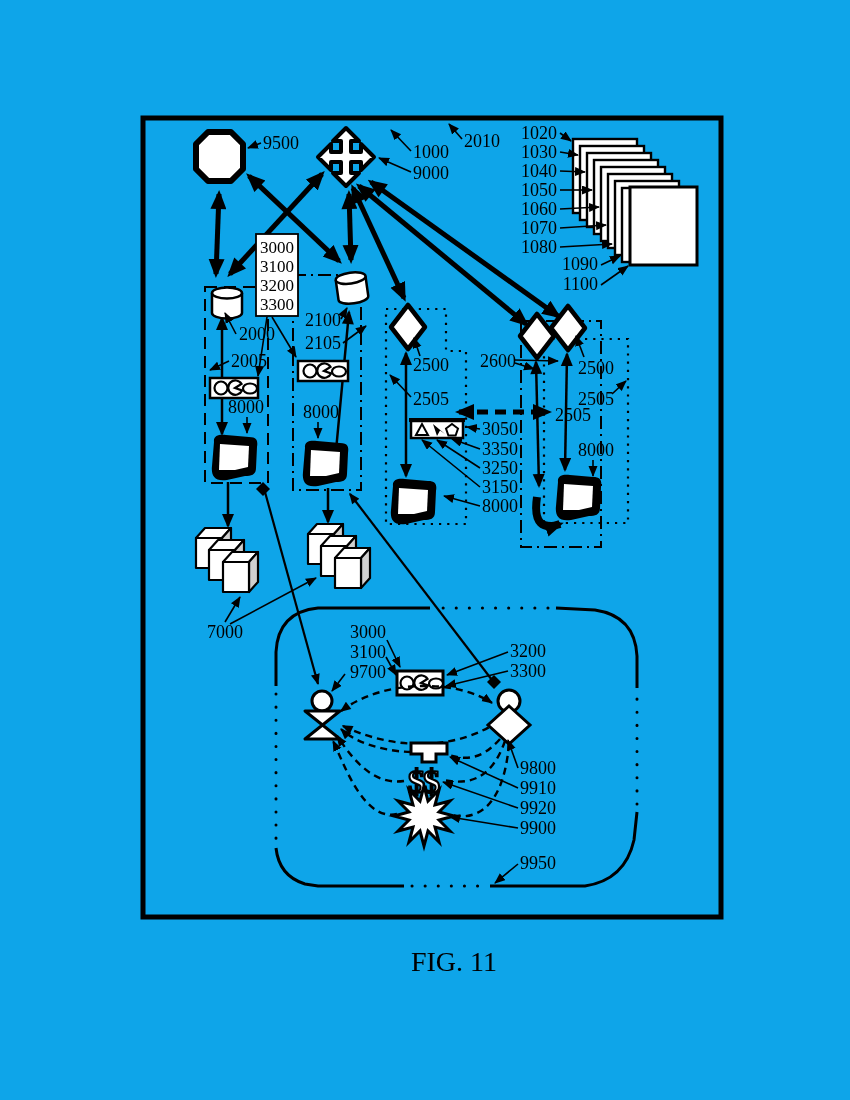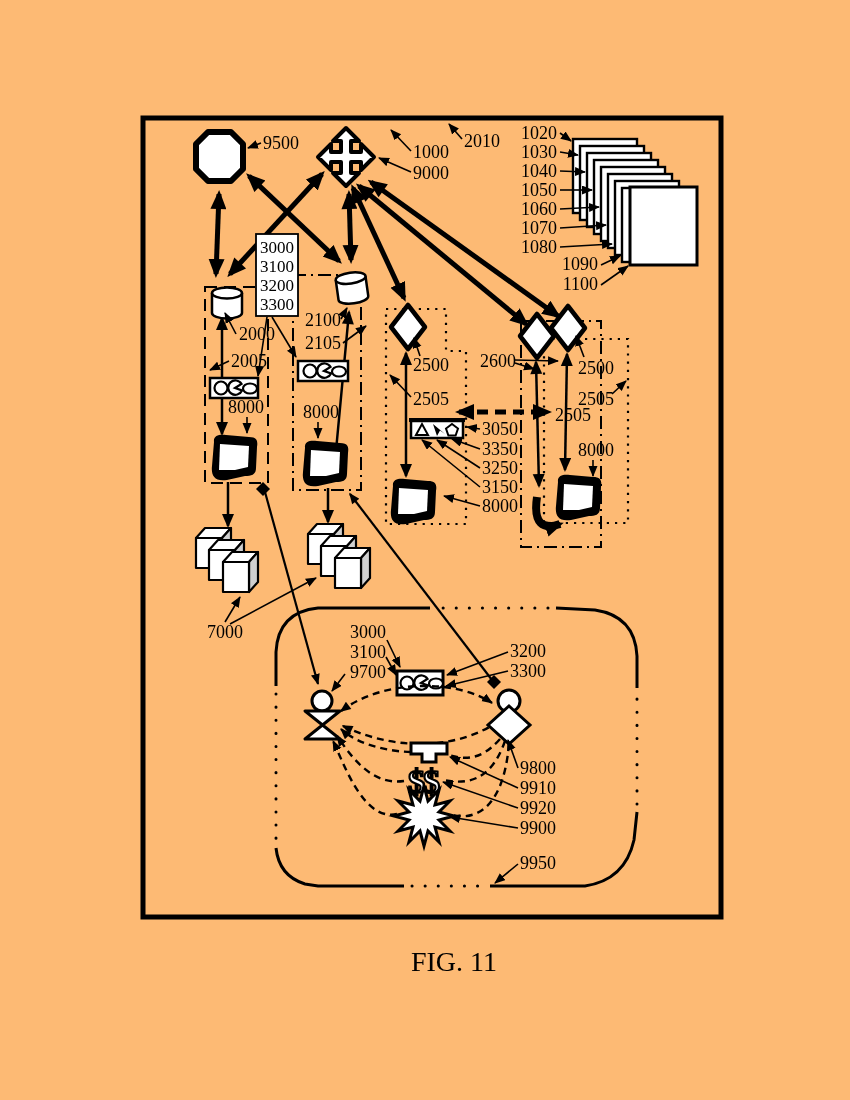--- a/index.html
+++ b/index.html
@@ -1,16 +1,16 @@
 <!DOCTYPE html>
 <html><head>
 <meta charset="utf-8">
 <style>
   html,body{margin:0;padding:0;background:#fff;}
-  .page{position:relative;width:850px;height:1100px;background:#fdba74;overflow:hidden;
+  .page{position:relative;width:850px;height:1100px;background:#0ea5e9;overflow:hidden;
         font-family:"Liberation Serif","DejaVu Serif",serif;}
   svg{position:absolute;left:0;top:0;}
   text{fill:#000;font-family:"Liberation Serif","DejaVu Serif",serif;font-size:18px;}
   .cap{font-size:28px;}
   .listnum{font-size:17px;}
   .money{font-size:34px;font-weight:bold;stroke:#000;stroke-width:2.2;fill:#fff;letter-spacing:-2px;}
 </style>
 </head>
 <body>
 

